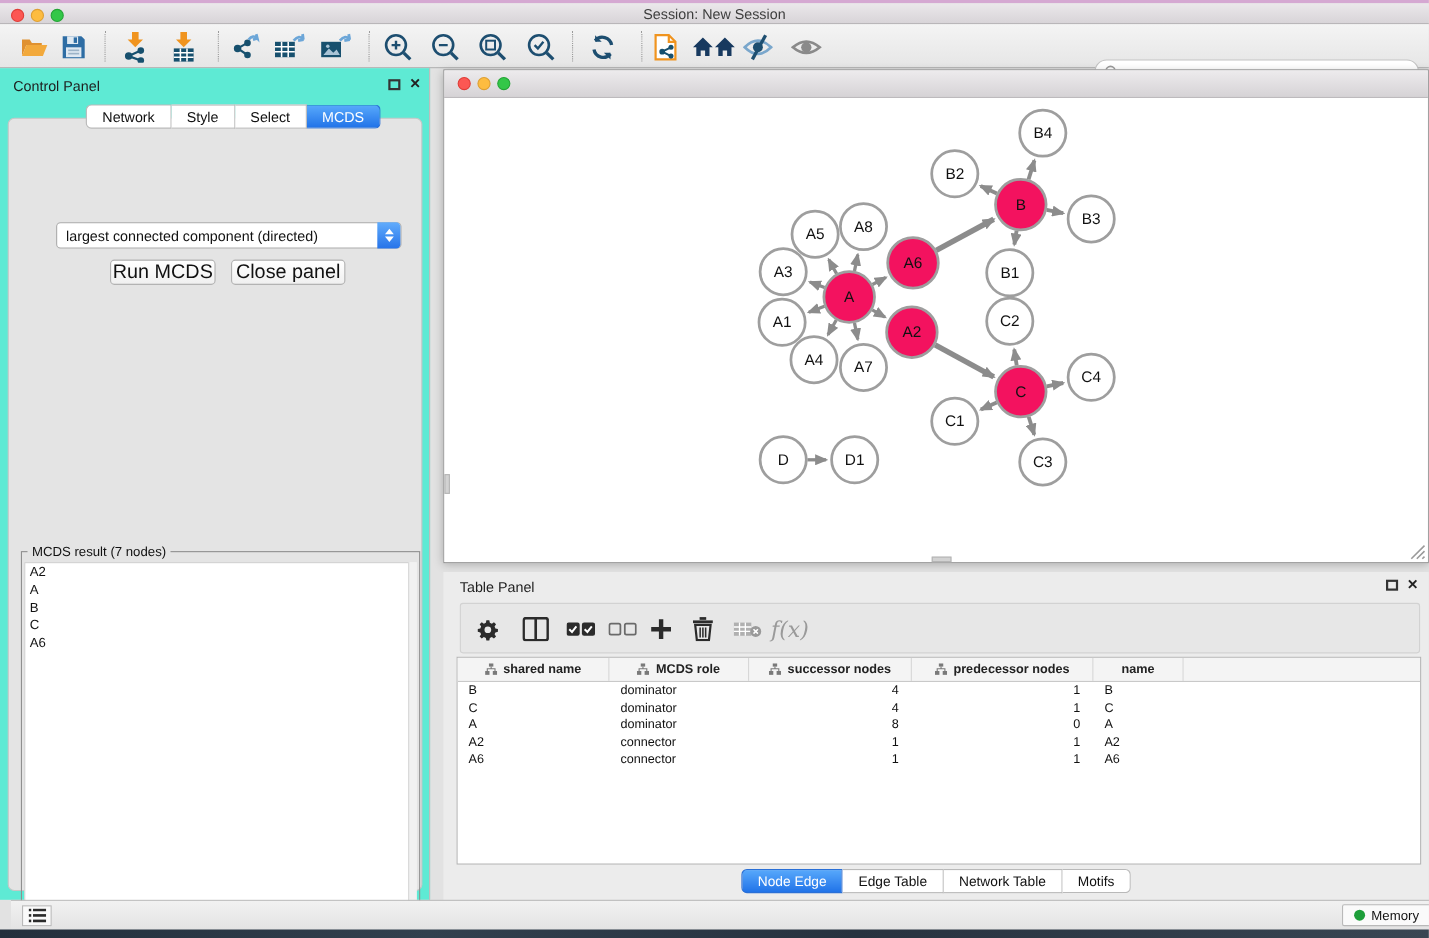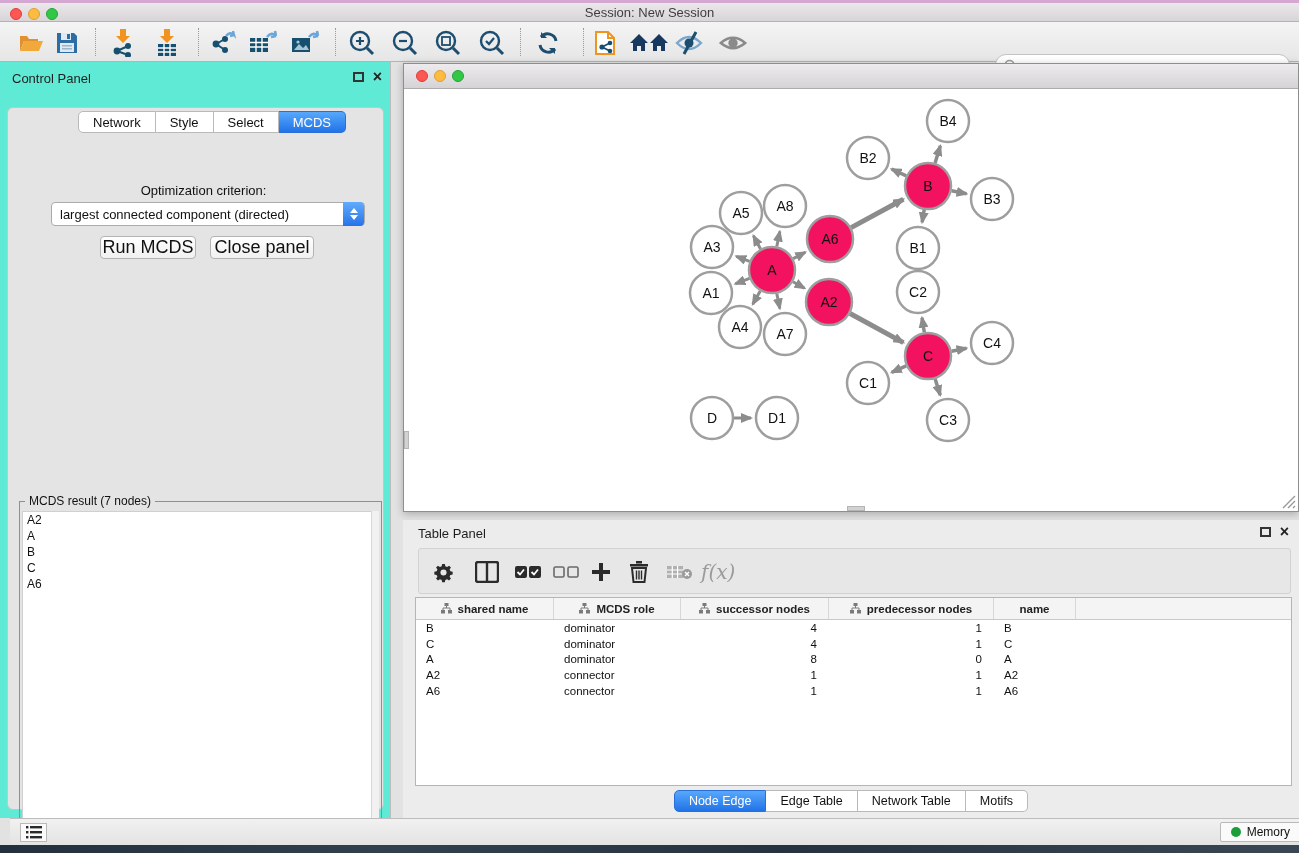--- a/index.html
+++ b/index.html
@@ -23,21 +23,21 @@
   
   .control-panel { position:absolute; left:0; top:62px; width:391px; height:756px; background:#5eead4; border-right:1px solid #bdbdbd; }
   .cp-title { position:absolute; left:12px; top:9px; font-size:13px; color:#1e1e1e; }
   .win-btns { position:absolute; right:8px; top:10px; display:flex; gap:9px; align-items:center; }
   .float-btn { width:11px; height:10px; border:2px solid #333; }
   .close-btn { font-size:16px; font-weight:bold; color:#222; line-height:10px; cursor:pointer; }
 
   .cp-inner { position:absolute; left:7px; top:45px; width:377px; height:703px; background:#e4e4e4; border:1px solid #c6c6c6; border-radius:6px; }
 
   .cp-tabs { position:absolute; left:78px; top:33px; display:flex; z-index:3; }
-  .cp-tab { height:22px; padding:0 14px; font-size:13px; color:#111; background:#fff; border:1px solid #b9b9b9; border-left:none; display:flex; align-items:center; cursor:pointer;margin-top:16px; }
+  .cp-tab { height:22px; padding:0 14px; font-size:13px; color:#111; background:#fff; border:1px solid #b9b9b9; border-left:none; display:flex; align-items:center; cursor:pointer; }
   .cp-tab:first-child { border-left:1px solid #b9b9b9; border-radius:5px 0 0 5px; }
   .cp-tab:last-child { border-radius:0 5px 5px 0; }
   .cp-tab.active { background:linear-gradient(#57a8fb,#2173e8); color:#fff; border-color:#2a6fd6; }
 
   .opt-label { position:absolute; left:0; width:391px; top:75px; text-align:center; font-size:13px; color:#111; }
   .criterion-select { position:absolute; left:43px; top:94px; width:314px; height:24px; background:#fff; border:1px solid #ababab; border-radius:4px; font-size:13px; color:#111; display:flex; align-items:center; padding-left:8px; cursor:pointer; }
   .select-stepper { position:absolute; right:0; top:-1px; width:21px; height:24px; background:linear-gradient(#61acfc,#2673e9); border-radius:0 4px 4px 0; display:flex; flex-direction:column; align-items:center; justify-content:center; gap:2px; }
   .arrow-up { width:0; height:0; border-left:4px solid transparent; border-right:4px solid transparent; border-bottom:5px solid #fff; }
   .arrow-down { width:0; height:0; border-left:4px solid transparent; border-right:4px solid transparent; border-top:5px solid #fff; }
 
@@ -250,21 +250,20 @@
     <span class="float-btn"></span>
     <span class="close-btn">×</span>
   </div>
   <div class="cp-tabs" id="cp-tabs">
       <div class="cp-tab">Network</div>
       <div class="cp-tab">Style</div>
       <div class="cp-tab">Select</div>
       <div class="cp-tab active">MCDS</div>
     </div>
   <div class="cp-inner">
-    <div class="opt-label">Optimization criterion:</div>
     <div class="criterion-select">
       <span>largest connected component (directed)</span>
       <span class="select-stepper">
           <span class="arrow-up"></span>
           <span class="arrow-down"></span>
         </span>
     </div>
     <button class="cp-btn" id="run-btn">Run MCDS</button>
     <button class="cp-btn" id="closep-btn">Close panel</button>
     <div class="result-box">

